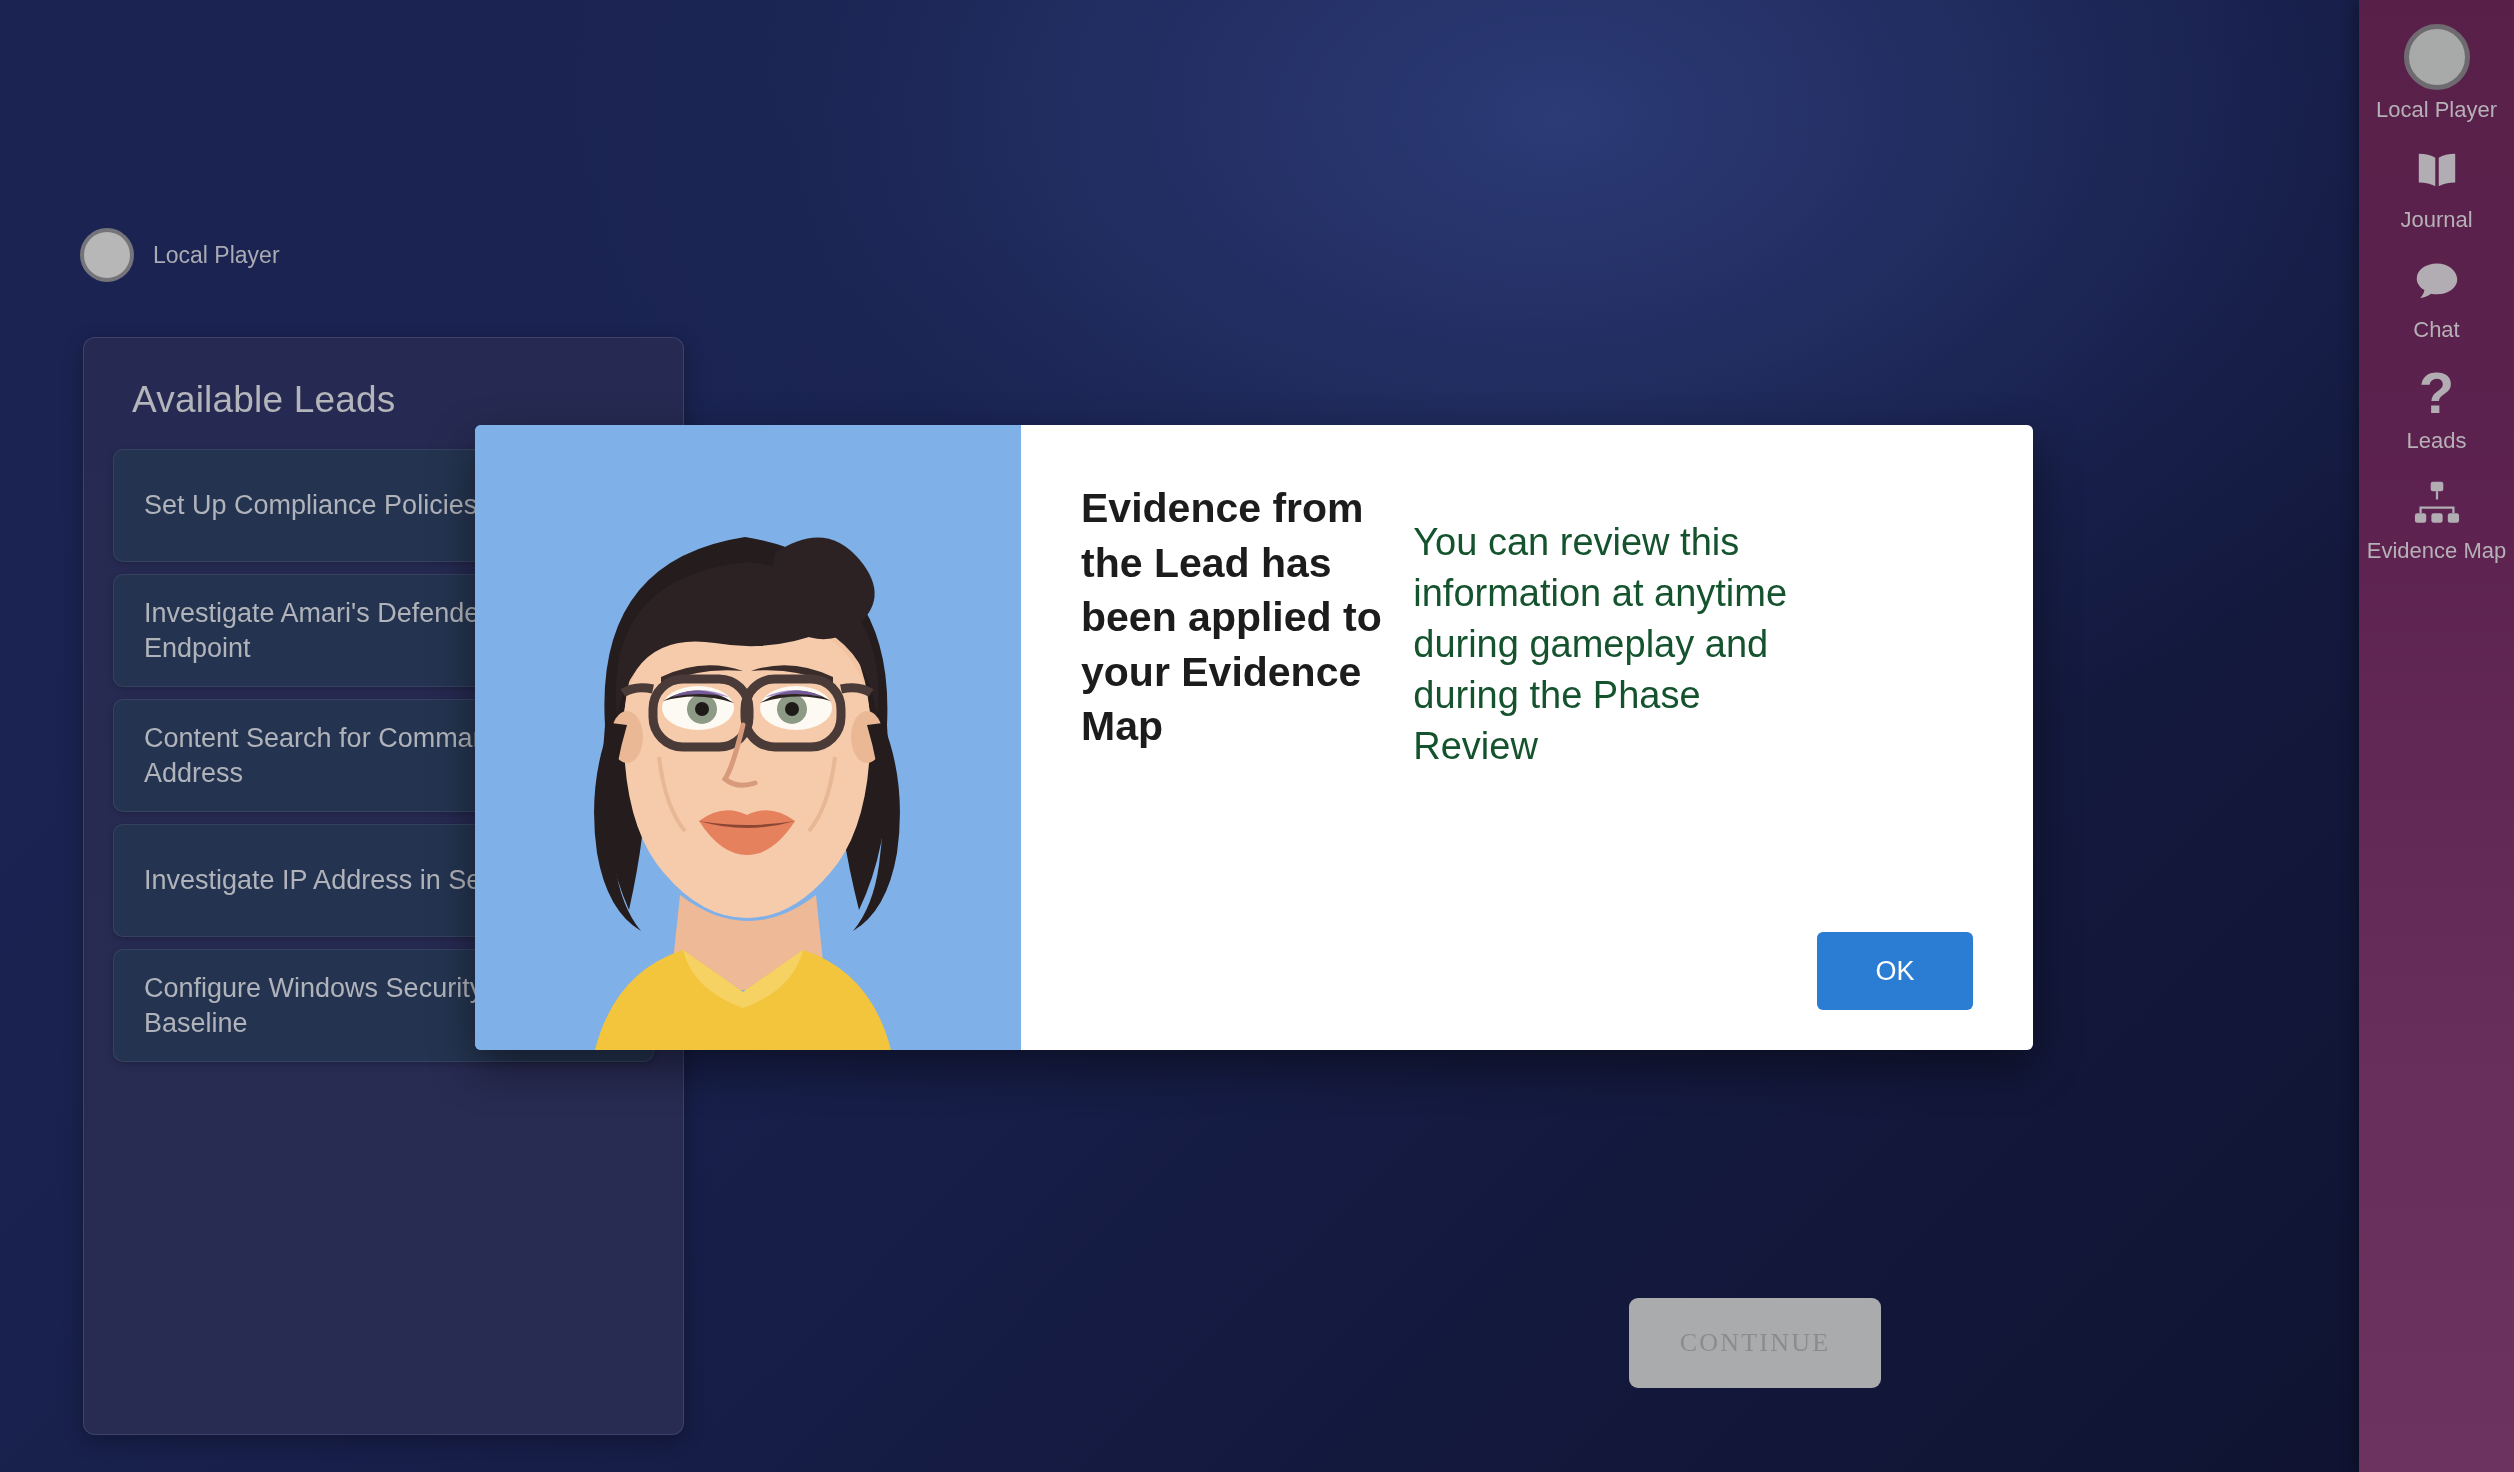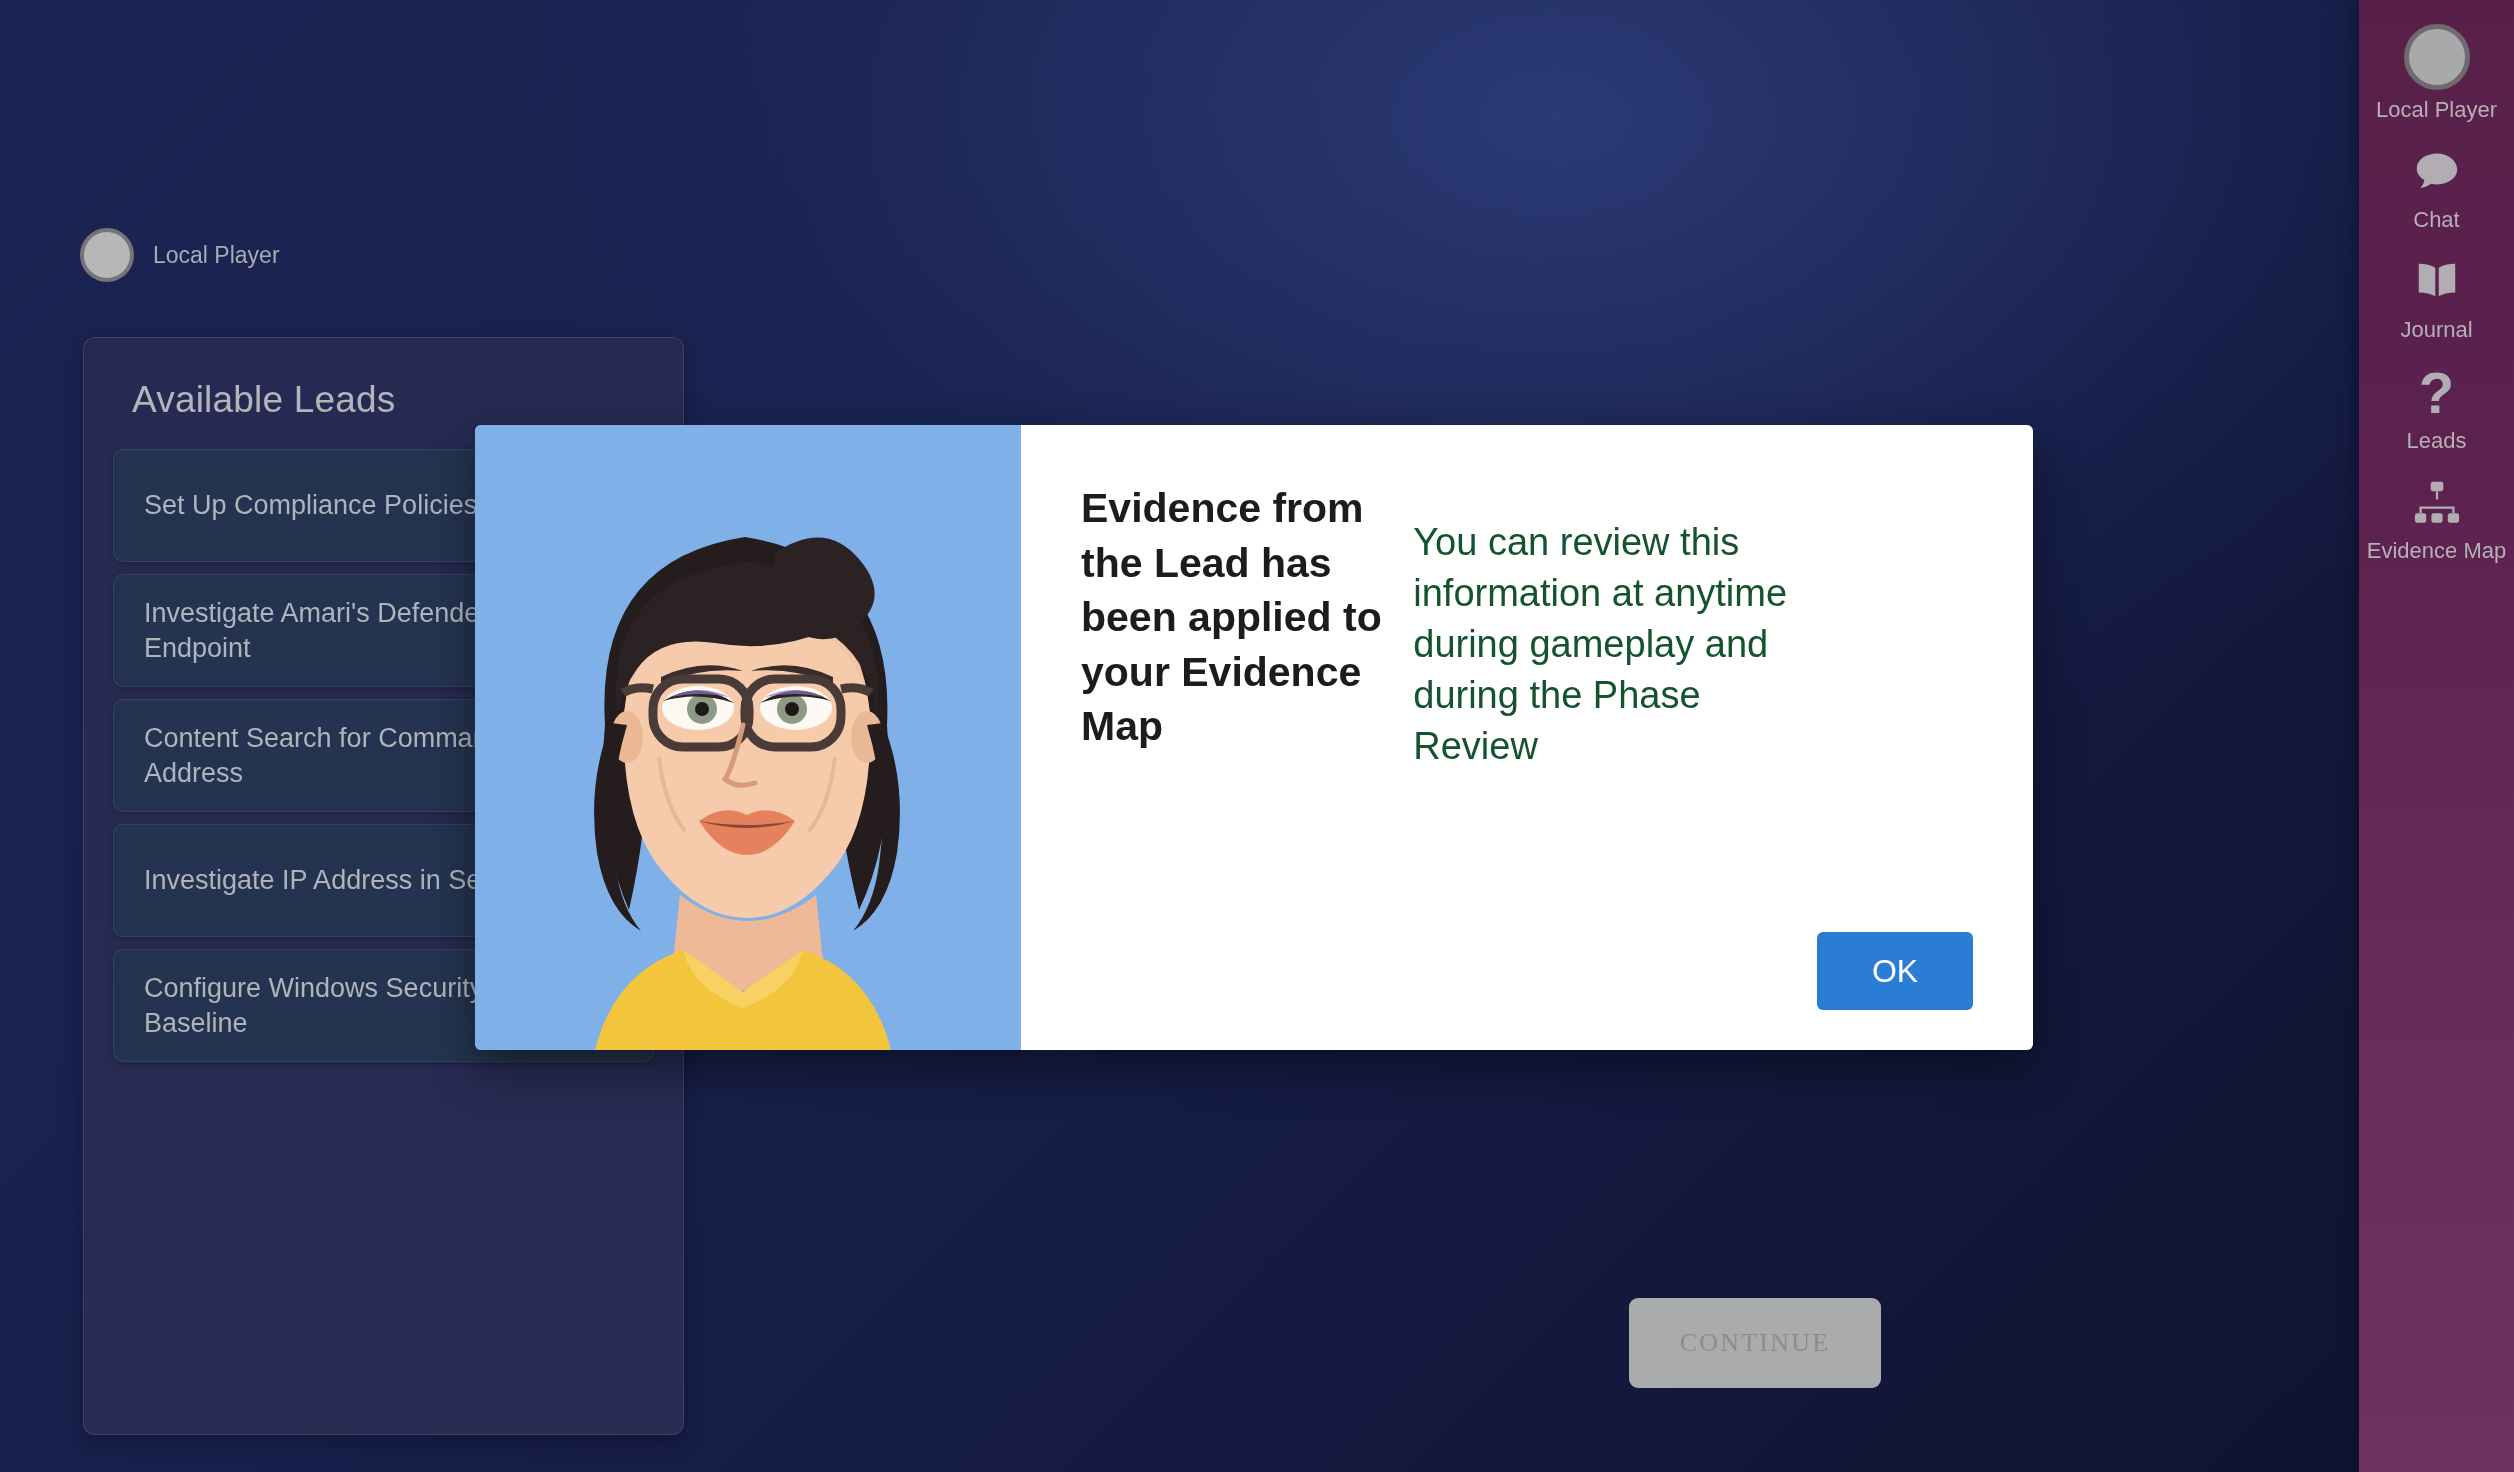--- a/index.html
+++ b/index.html
@@ -158,21 +158,21 @@
     margin-top: 36px;
     font-size: 38px; color: #14532d; line-height: 1.34;
     max-width: 840px;
   }
   .modal-actions { margin-top: auto; display: flex; justify-content: flex-end; }
   .ok-button {
     width: 156px; height: 78px;
     background: #2b7cd3; color: #ffffff;
     border: none; border-radius: 6px;
     font-family: "Liberation Sans", sans-serif;
-    font-size: 32px; font-weight: normal;
+    font-size: 27px; font-weight: normal;
     cursor: pointer;
   }
 </style>
 </head>
 <body>
 
 <div id="app">
 
 
   <div class="player-row">
@@ -213,33 +213,33 @@
 
   <button class="continue-button">CONTINUE</button>
 
   <div class="sidebar" id="sidebar">
       <div class="sb-item">
         <div class="sb-avatar"></div>
         <div class="sb-label">Local Player</div>
       </div>
       <div class="sb-item">
         <div class="sb-icon">
+          <svg viewBox="0 0 24 24" width="52" height="52" aria-hidden="true">
+            <path d="M11.2 5.4C9.4 4.2 6.6 3.6 3.6 3.6v13.2c3 0 5.8.6 7.6 1.8V5.4zm1.6 0v13.2c1.8-1.2 4.6-1.8 7.6-1.8V3.6c-3 0-5.8.6-7.6 1.8z"></path>
+          </svg>
+        </div>
+        <div class="sb-label">Journal</div>
+      </div>
+      <div class="sb-item">
+        <div class="sb-icon">
           <svg viewBox="0 0 24 24" width="54" height="54" aria-hidden="true">
             <path d="M12 3.8c-5 0-9 2.9-9 6.6 0 2.1 1.3 4 3.4 5.2-.2 1.3-.9 2.6-1.9 3.5 1.9-.2 3.6-.9 4.9-1.9 .8.2 1.7.3 2.6.3 5 0 9-2.9 9-6.6s-4-7.1-9-7.1z"></path>
           </svg>
         </div>
         <div class="sb-label">Chat</div>
-      </div>
-      <div class="sb-item">
-        <div class="sb-icon">
-          <svg viewBox="0 0 24 24" width="52" height="52" aria-hidden="true">
-            <path d="M11.2 5.4C9.4 4.2 6.6 3.6 3.6 3.6v13.2c3 0 5.8.6 7.6 1.8V5.4zm1.6 0v13.2c1.8-1.2 4.6-1.8 7.6-1.8V3.6c-3 0-5.8.6-7.6 1.8z"></path>
-          </svg>
-        </div>
-        <div class="sb-label">Journal</div>
       </div>
       <div class="sb-item">
         <div class="sb-qmark">?</div>
         <div class="sb-label">Leads</div>
       </div>
       <div class="sb-item">
         <div class="sb-icon">
           <svg viewBox="0 0 24 24" width="54" height="54" aria-hidden="true">
             <rect x="9.2" y="2.6" width="5.6" height="4.2" rx="1"></rect>
             <rect x="2.2" y="16.6" width="5" height="4.2" rx="1"></rect>

